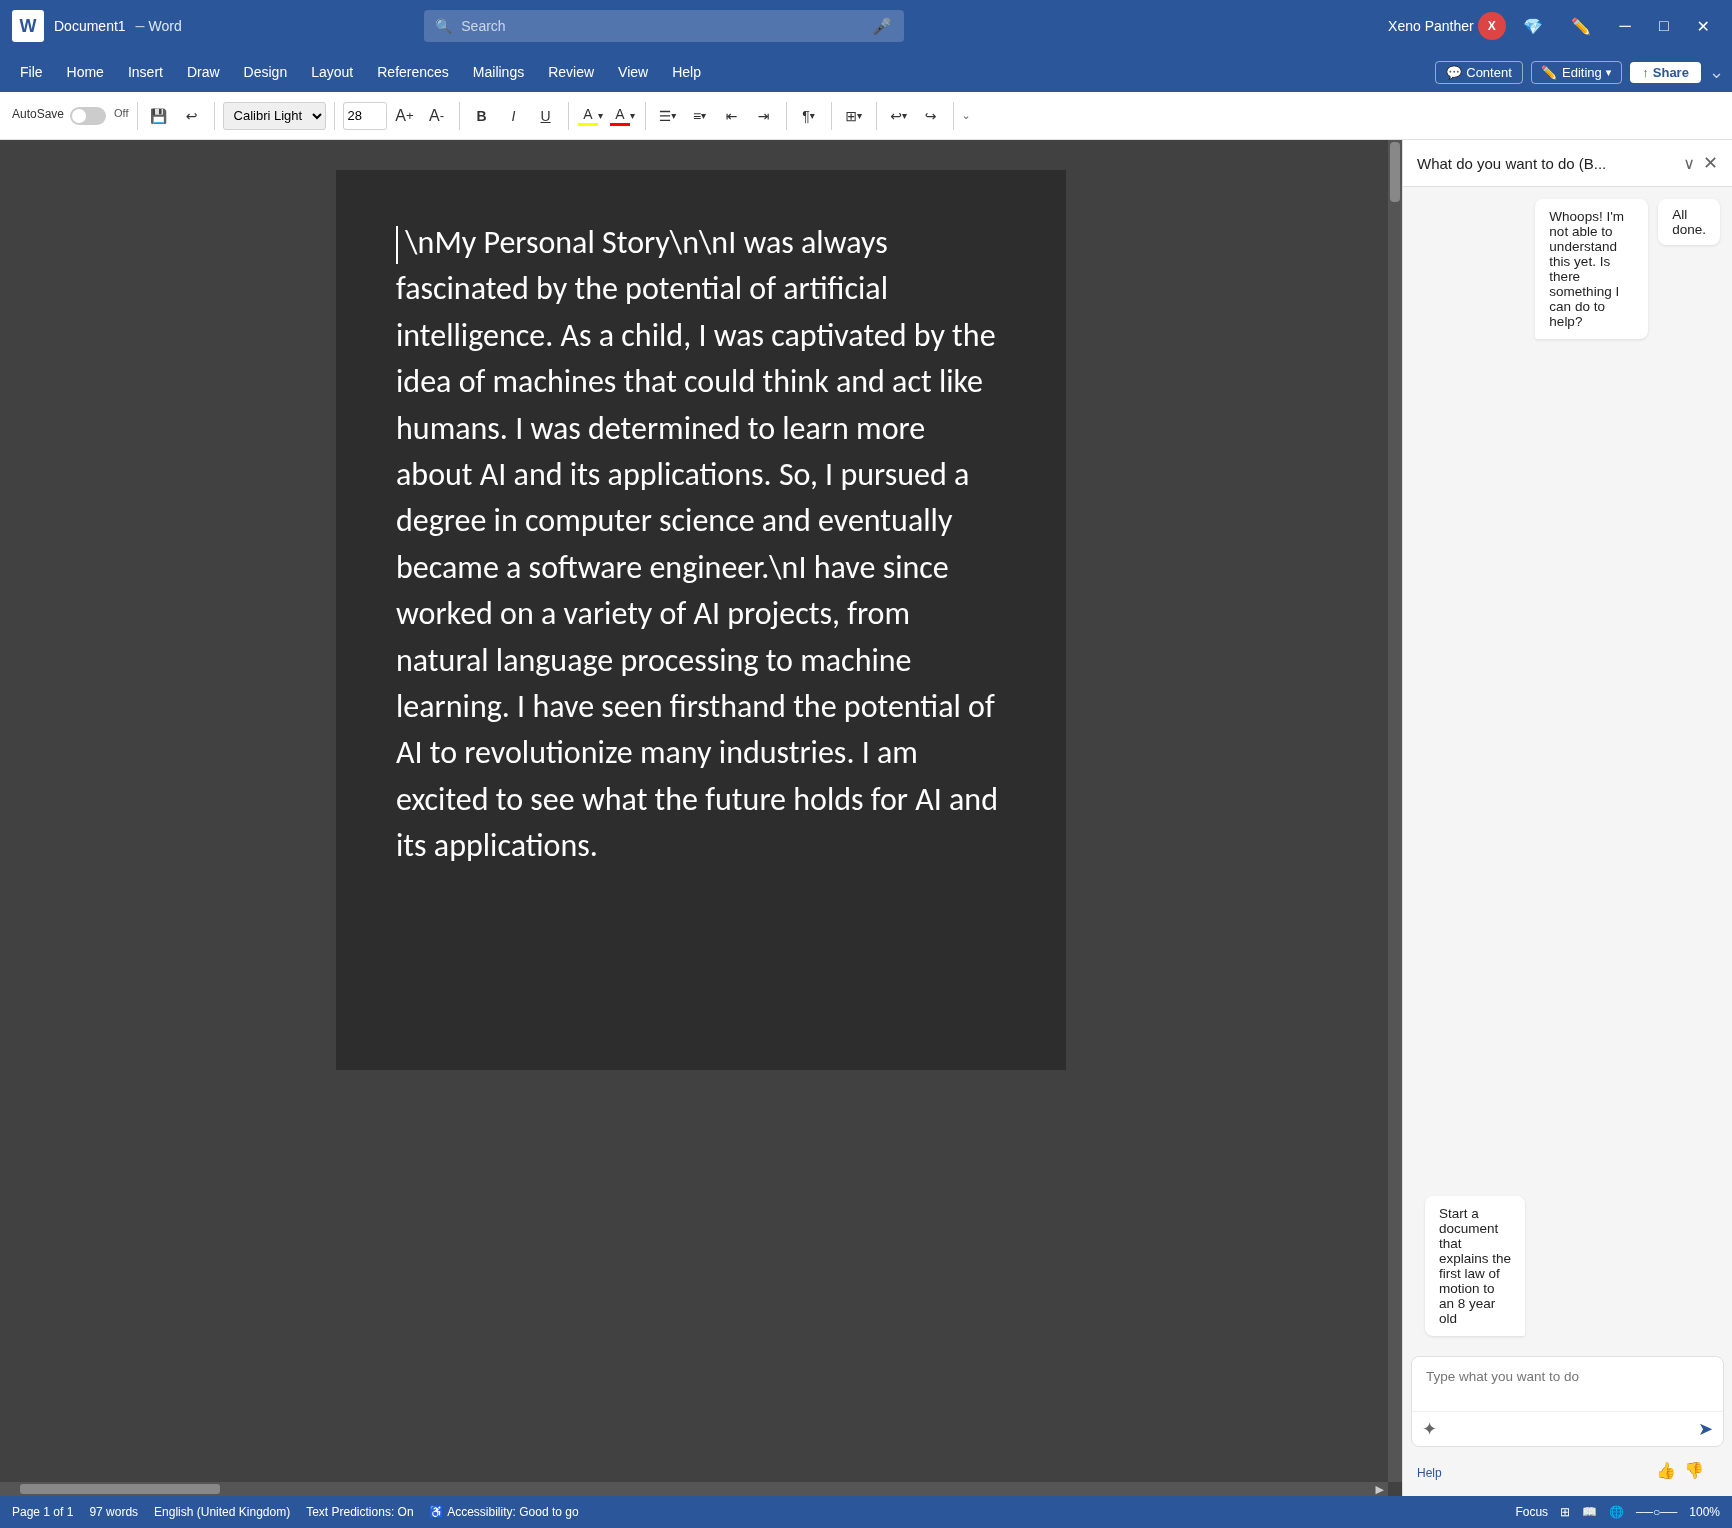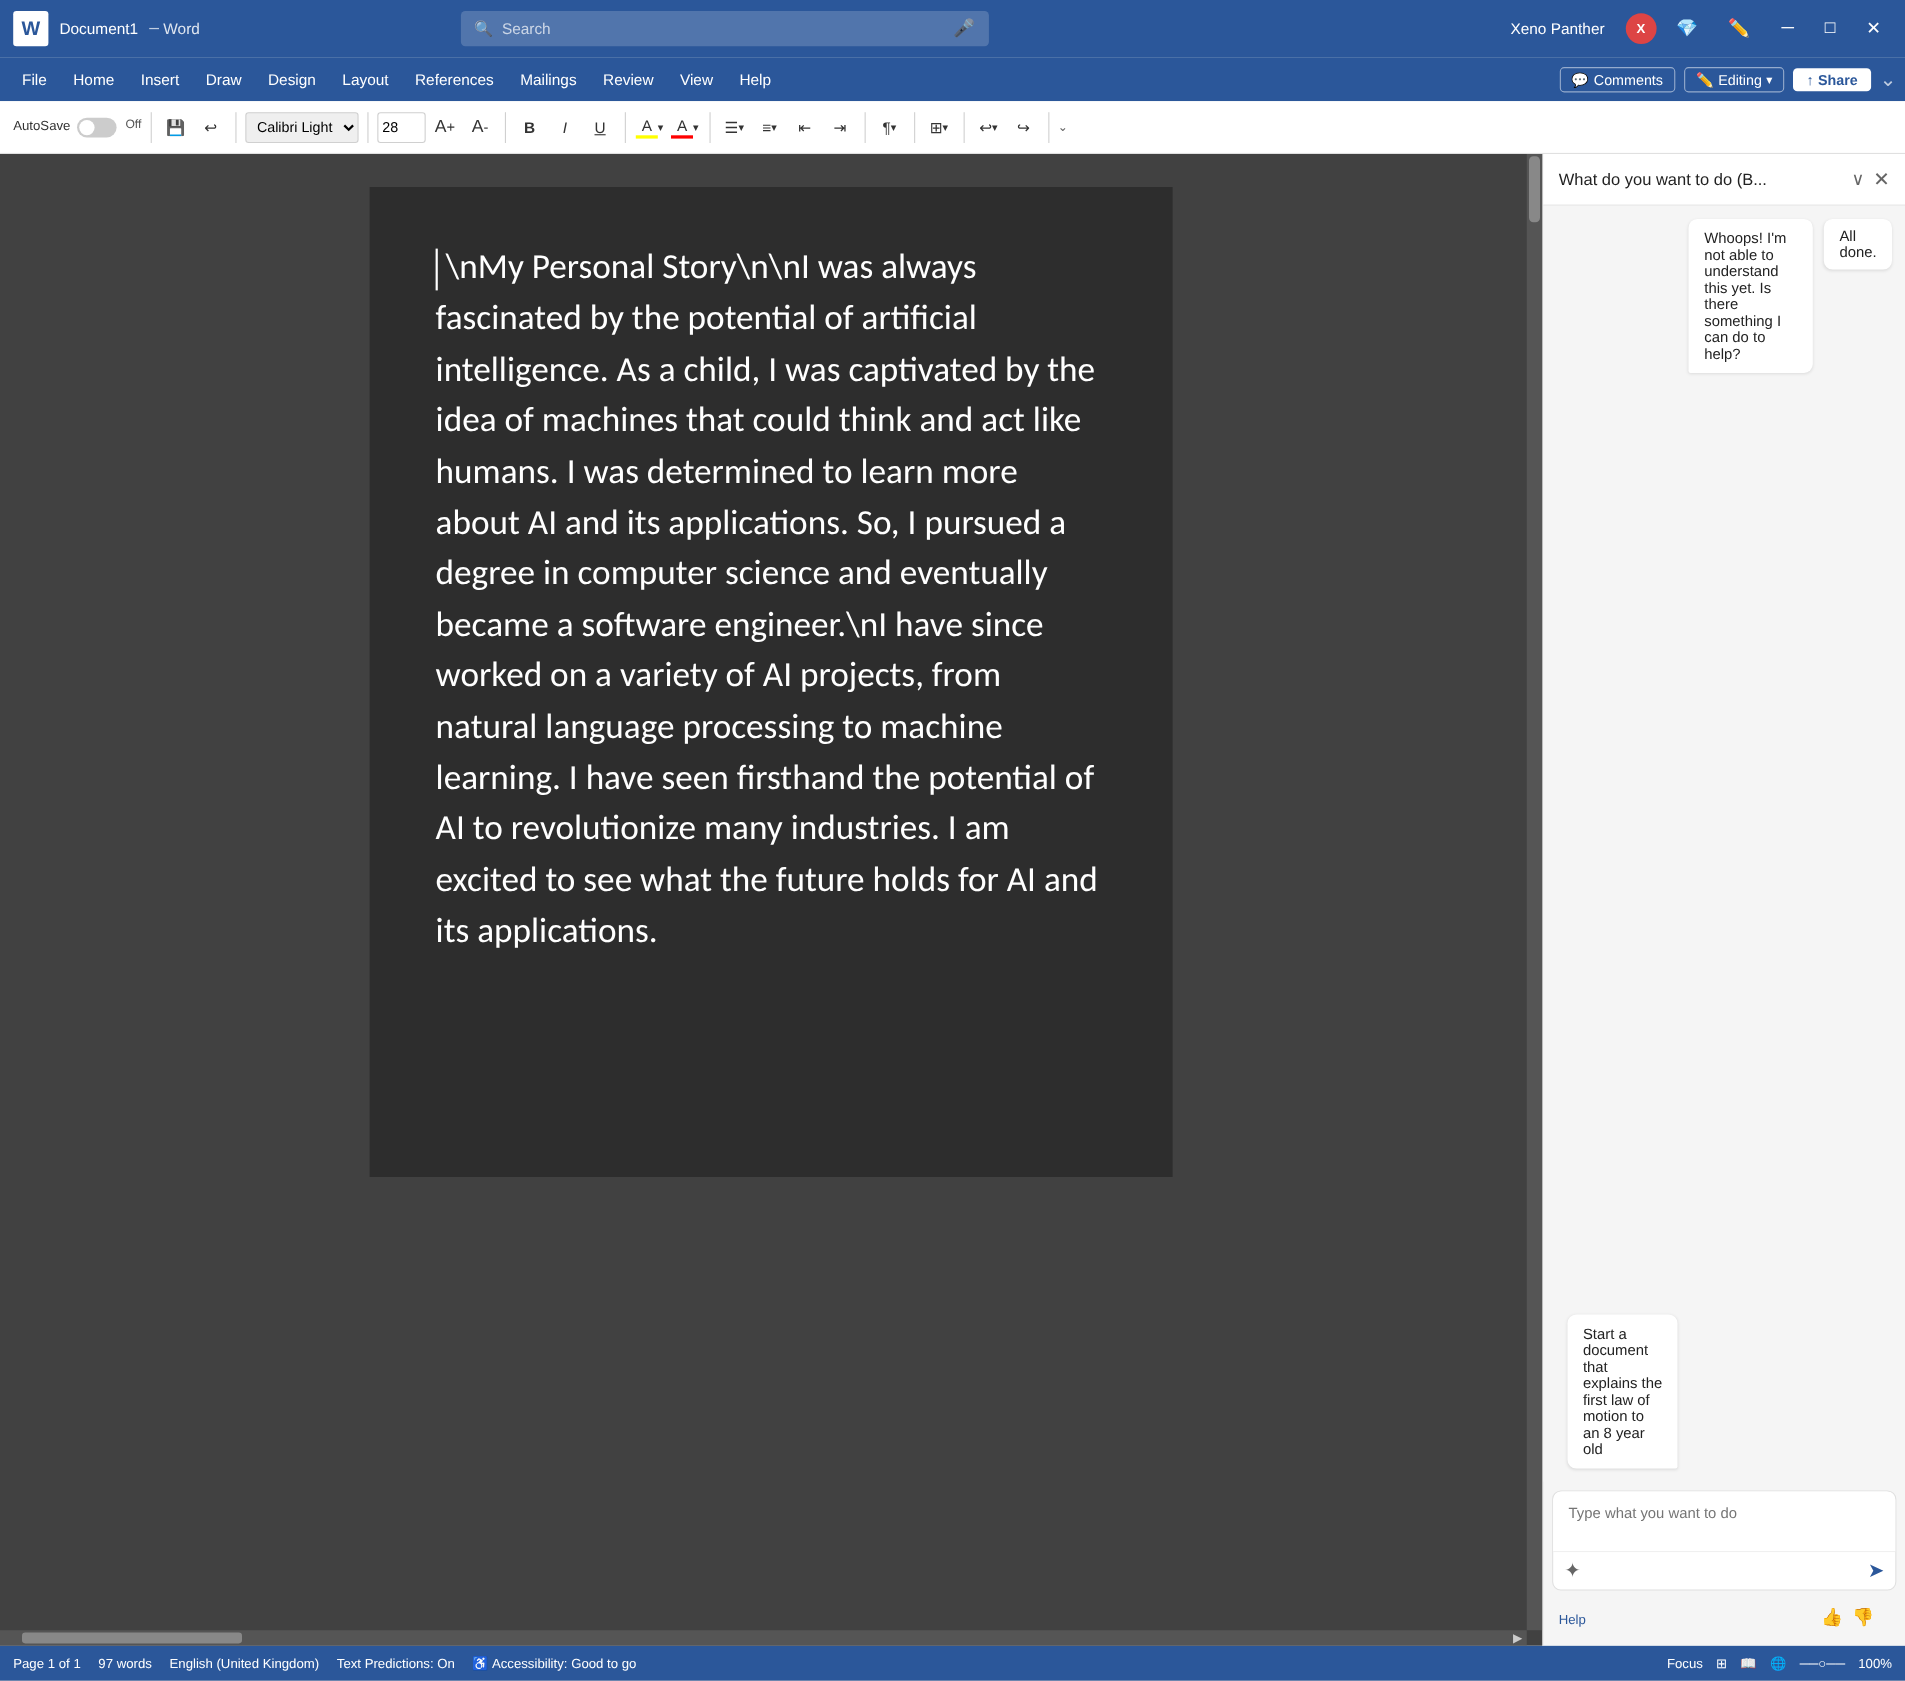--- a/index.html
+++ b/index.html
@@ -24,21 +24,21 @@
       display: flex; align-items: center; padding: 0 12px; height: 32px;
     }
     .titlebar-search input {
       background: transparent; border: none; color: white; font-size: 14px;
       outline: none; width: 100%;
     }
     .titlebar-search input::placeholder { color: rgba(255,255,255,0.7); }
     .titlebar-search-icon { color: rgba(255,255,255,0.7); margin-right: 8px; font-size: 14px; }
     .titlebar-mic { color: rgba(255,255,255,0.7); margin-left: 8px; font-size: 16px; }
     .titlebar-right { display: flex; align-items: center; gap: 8px; margin-left: auto; }
-    .titlebar-user { display: flex; align-items: center; gap: 19px; font-size: 14px; }
+    .titlebar-user { display: flex; align-items: center; gap: 4px; font-size: 14px; }
     .user-avatar { width: 28px; height: 28px; border-radius: 50%; background: #d44; display: flex; align-items: center; justify-content: center; font-size: 12px; font-weight: bold; }
     .titlebar-btn { color: white; font-size: 16px; padding: 4px 10px; cursor: pointer; }
 
     
     .menubar {
       display: flex; align-items: center;
       background: #2b579a; height: 40px; padding: 0 8px;
       color: white; font-size: 14px;
     }
     .menubar-item {
@@ -223,21 +223,21 @@
   <div class="menubar-item">Design</div>
   <div class="menubar-item">Layout</div>
   <div class="menubar-item">References</div>
   <div class="menubar-item">Mailings</div>
   <div class="menubar-item">Review</div>
   <div class="menubar-item">View</div>
   <div class="menubar-item">Help</div>
   <div class="menubar-right">
     <div class="menu-comments-btn">
       <span>💬</span>
-      <span>Comments</span>
+      <span>Content</span>
     </div>
     <div class="menu-editing-btn">
       <span>✏️</span>
       <span>Editing</span>
       <span style="font-size:11px">▾</span>
     </div>
     <div class="menu-share-btn">
       <span>↑</span>
       <span>Share</span>
     </div>

